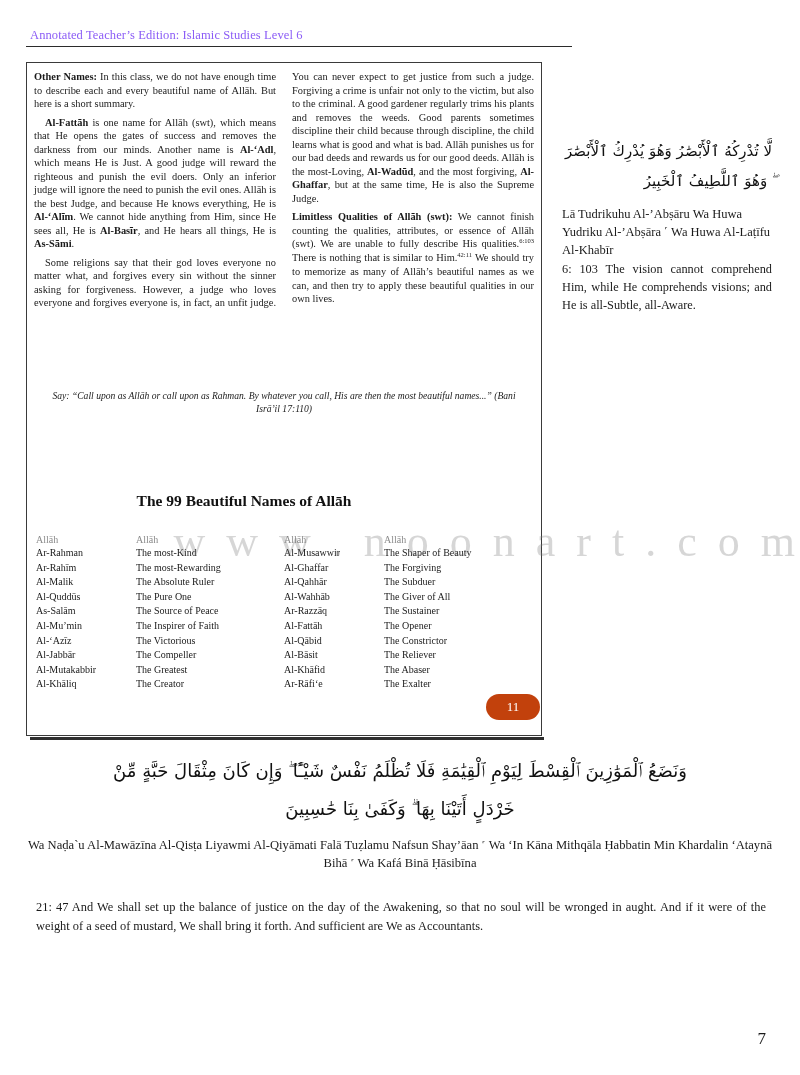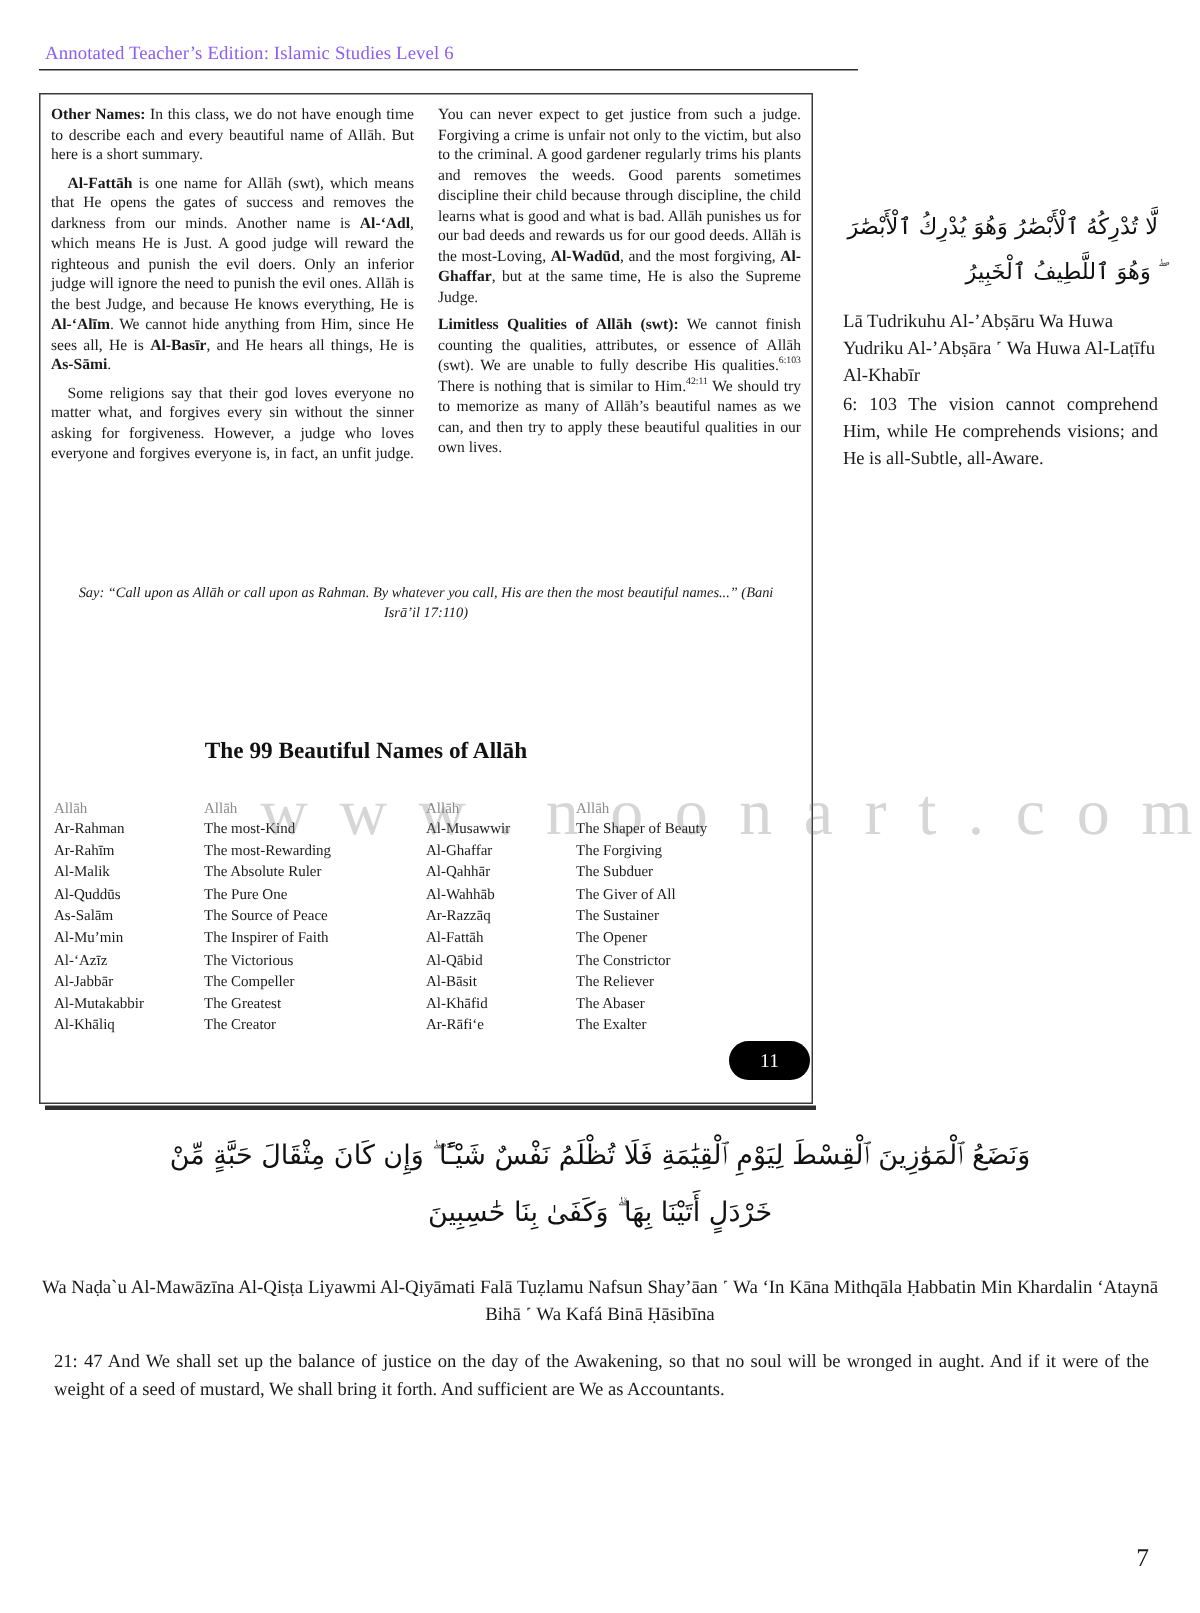--- a/index.html
+++ b/index.html
@@ -135,21 +135,21 @@
   .nrow .c4 { width: 150px; }
 
   
   .pill {
     position: absolute;
     left: 486px;
     top: 694px;
     width: 54px;
     height: 26px;
     border-radius: 13px;
-    background: #000000;
+    background: #c2410c;
     color: #ffffff;
     font-size: 13px;
     display: flex;
     align-items: center;
     justify-content: center;
     font-family: "Liberation Serif", serif;
   }
   .box-shadow-line {
     position: absolute;
     left: 30px;
@@ -189,21 +189,21 @@
     left: 26px;
     top: 752px;
     width: 748px;
     text-align: center;
   }
   .bottom-verse .arabic-line {
     font-size: 18px;
     line-height: 2.1;
   }
   .bottom-translit {
-    margin-top: 21px;
+    margin-top: 8px;
     font-size: 12.6px;
     line-height: 1.5;
     text-align: center;
   }
   .bottom-meaning {
     position: absolute;
     left: 36px;
     top: 898px;
     width: 730px;
     font-size: 12.4px;

